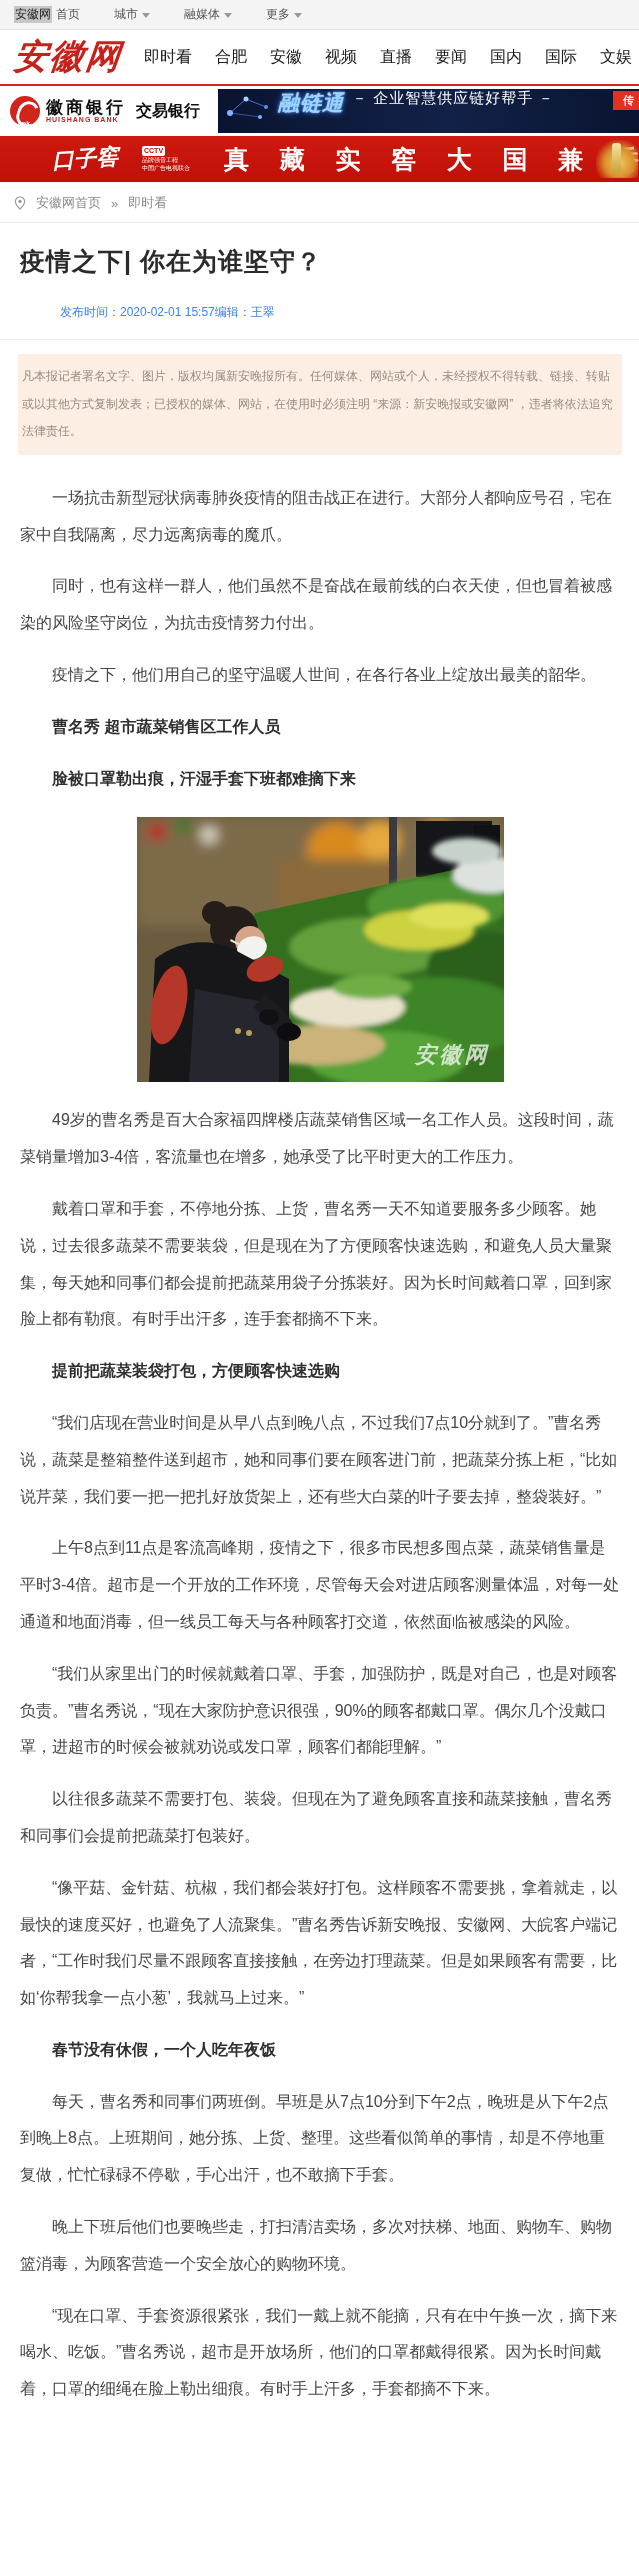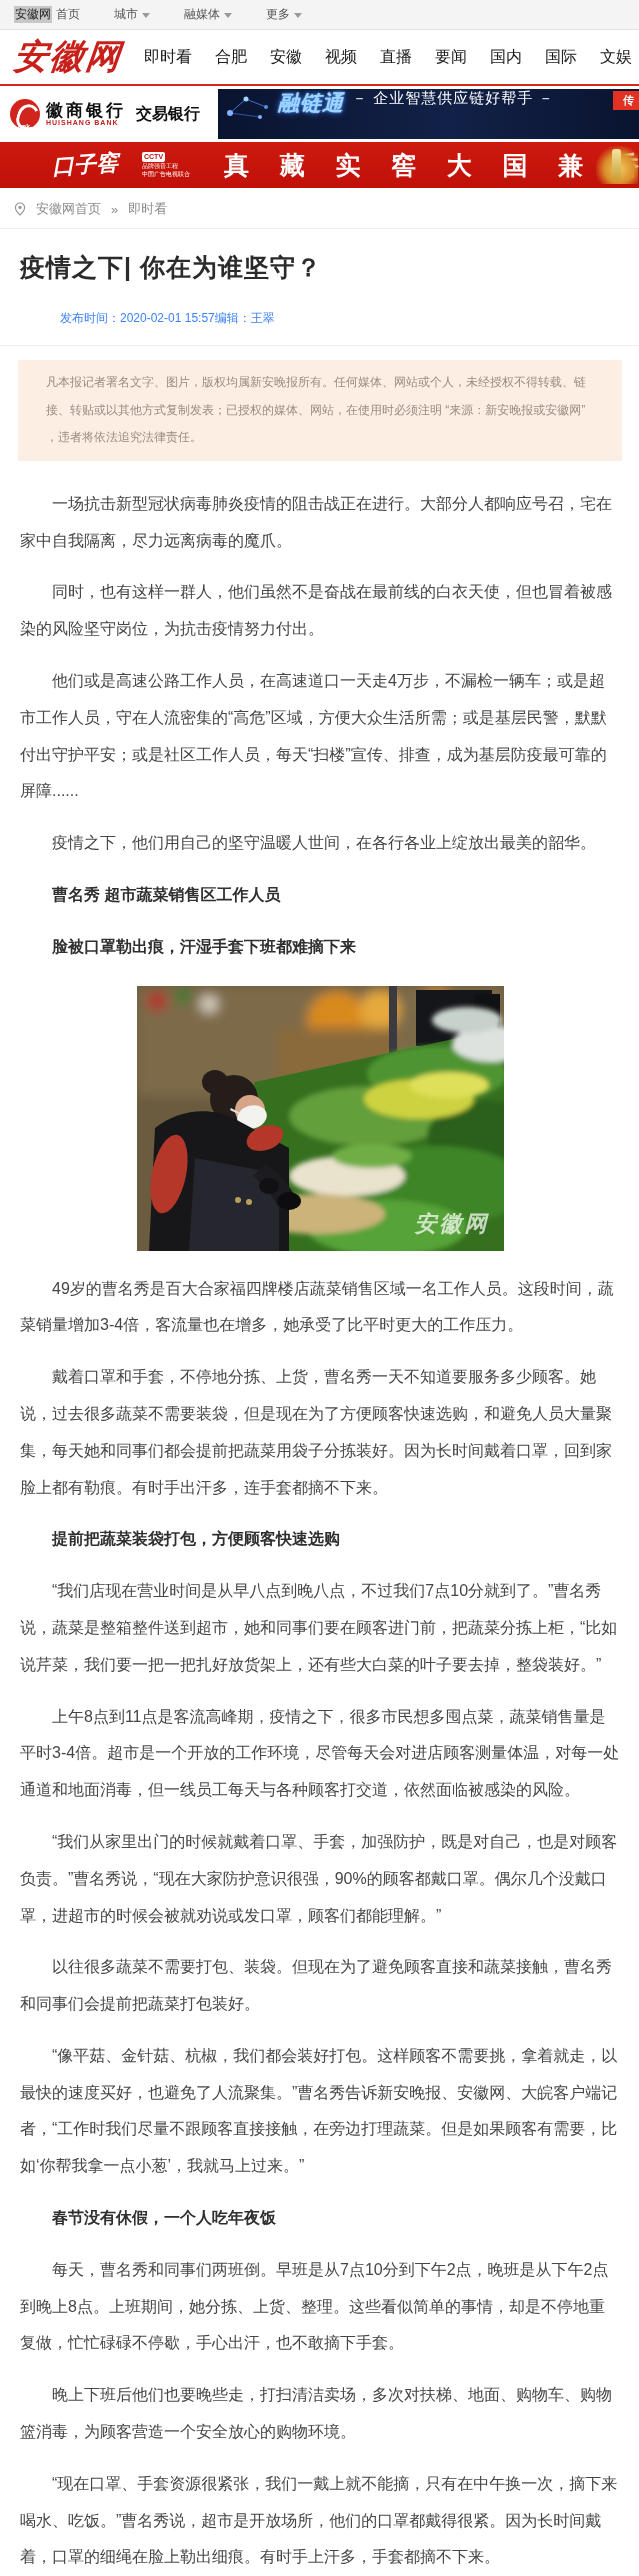--- a/index.html
+++ b/index.html
@@ -12,21 +12,21 @@
   .hl { background:#c7c7c7; color:#222; padding:0 1px; }
   .caret { width:0; height:0; border-left:4px solid transparent; border-right:4px solid transparent; border-top:5px solid #9a9a9a; display:inline-block; margin-top:2px; }
 
   
   .masthead { height:56px; display:flex; align-items:center; padding:0 0 0 14px; border-bottom:2px solid #d9251c; }
   .logo { font-family:"DejaVu Serif","Liberation Serif",serif; font-style:italic; font-weight:bold; font-size:34px; color:#c8201a; letter-spacing:2px; margin-right:22px; white-space:nowrap; transform:skewX(-6deg); }
   .mainnav { display:flex; gap:23px; font-size:16px; color:#1a1a1a; white-space:nowrap; overflow:hidden; flex:1; }
   .mainnav span { cursor:pointer; }
 
   
-  .bank-banner { height:50px; margin-top:3px; display:flex;border-radius:6px; }
+  .bank-banner { height:44px; margin-top:3px; display:flex;border-radius:6px; }
   .bank-left { width:218px; background:#fff; display:flex; align-items:center; gap:6px; padding-left:10px; }
   .bank-logo { width:30px; height:30px; border-radius:50%; background:#d1241c; position:relative; flex:none; }
   .bank-logo::after { content:""; position:absolute; left:7px; top:5px; width:16px; height:20px; border-radius:50% 50% 40% 40%; border:3px solid #fff; border-right-color:transparent; transform:rotate(18deg); }
   .bank-logo i { position:absolute; bottom:-1px; left:8px; font-style:normal; font-size:7px; color:#fff; font-weight:bold; }
   .bank-name { line-height:1; }
   .bank-name b { font-size:17px; color:#111; letter-spacing:3px; }
   .bank-name small { display:block; font-size:7px; color:#c41e1e; font-weight:bold; letter-spacing:1px; }
   .bank-prod { font-size:16px; font-weight:bold; color:#111; margin-left:4px; white-space:nowrap;text-align:center; }
   .bank-right { flex:1; background:linear-gradient(90deg,#0a1430,#122148 55%,#0a1430); position:relative; display:flex; overflow:hidden; }
   .net-dots { width:56px; height:34px; flex:none; margin-left:4px; }
@@ -46,21 +46,21 @@
 
   
   .crumb { display:flex; align-items:center; gap:10px; padding:12px 14px 10px; font-size:13px; color:#8a8a8a; }
   .crumb a { color:#8a8a8a; text-decoration:none; cursor:pointer; }
   .page-rule { border:none; border-top:1px solid #ededed; }
 
   
   .title { font-size:25px; font-weight:bold; color:#2b2b2b; padding:22px 20px 0; letter-spacing:1px; }
   .meta { display:flex; font-size:12px; color:#3b82f6; padding:26px 20px 18px 60px; }
 
-  .notice { margin:14px 18px 6px; background:#fdeee4; padding:9px 28px; font-size:12px; color:#988d82; line-height:2.3; }
+  .notice { margin:14px 18px 6px; background:#fdeee4; padding:9px 4px; font-size:12px; color:#988d82; line-height:2.3; }
 
   
   .article { padding:4px 20px 26px; }
   .article p { font-size:16px; line-height:2.3; text-indent:2em; margin:15px 0; color:#464646; }
   .article p.subhead { font-weight:bold; color:#2f2f2f; }
   figure.photo { margin:20px auto; width:367px; position:relative; }
   figure.photo svg { display:block; width:367px; }
   .wm { position:absolute; right:14px; bottom:12px; font-family:"DejaVu Serif","Liberation Serif",serif; font-style:italic; font-weight:bold; font-size:22px; color:rgba(255,255,255,.72); letter-spacing:3px; pointer-events:none; }
 </style>
 </head>
@@ -158,21 +158,20 @@
     <span>发布时间：2020-02-01 15:57</span>
     <span>编辑：王翠</span>
   </div>
   <hr class="page-rule">
 
   <div class="notice">凡本报记者署名文字、图片，版权均属新安晚报所有。任何媒体、网站或个人，未经授权不得转载、链接、转贴或以其他方式复制发表；已授权的媒体、网站，在使用时必须注明 “来源：新安晚报或安徽网” ，违者将依法追究法律责任。</div>
 
   <div class="article">
     <p>一场抗击新型冠状病毒肺炎疫情的阻击战正在进行。大部分人都响应号召，宅在家中自我隔离，尽力远离病毒的魔爪。</p>
     <p>同时，也有这样一群人，他们虽然不是奋战在最前线的白衣天使，但也冒着被感染的风险坚守岗位，为抗击疫情努力付出。</p>
-    <p>他们或是高速公路工作人员，在高速道口一天走4万步，不漏检一辆车；或是超市工作人员，守在人流密集的“高危”区域，方便大众生活所需；或是基层民警，默默付出守护平安；或是社区工作人员，每天“扫楼”宣传、排查，成为基层防疫最可靠的屏障......</p>
     <p>疫情之下，他们用自己的坚守温暖人世间，在各行各业上绽放出最美的韶华。</p>
     <p class="subhead">曹名秀 超市蔬菜销售区工作人员</p>
     <p class="subhead">脸被口罩勒出痕，汗湿手套下班都难摘下来</p>
 
     <figure class="photo">
       <svg viewBox="0 0 367 265">
         <defs>
           <filter id="b1" x="-20%" y="-20%" width="140%" height="140%">
               <feGaussianBlur stdDeviation="6"></feGaussianBlur>
             </filter>

